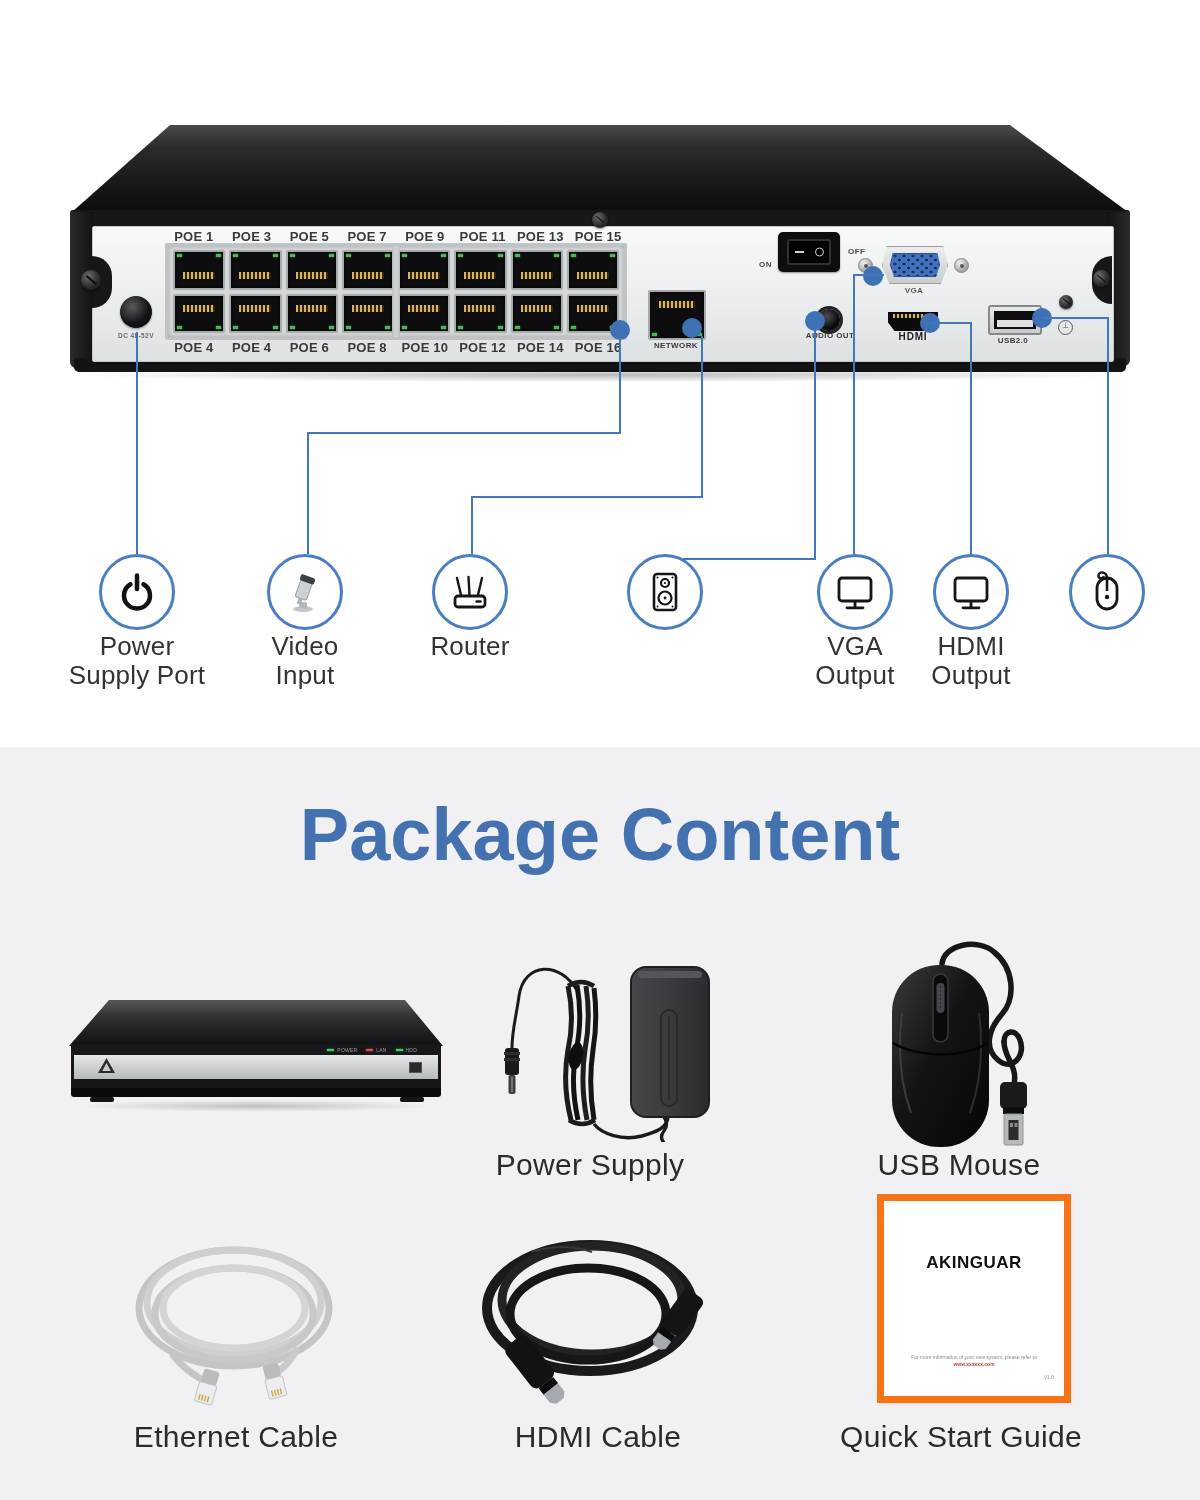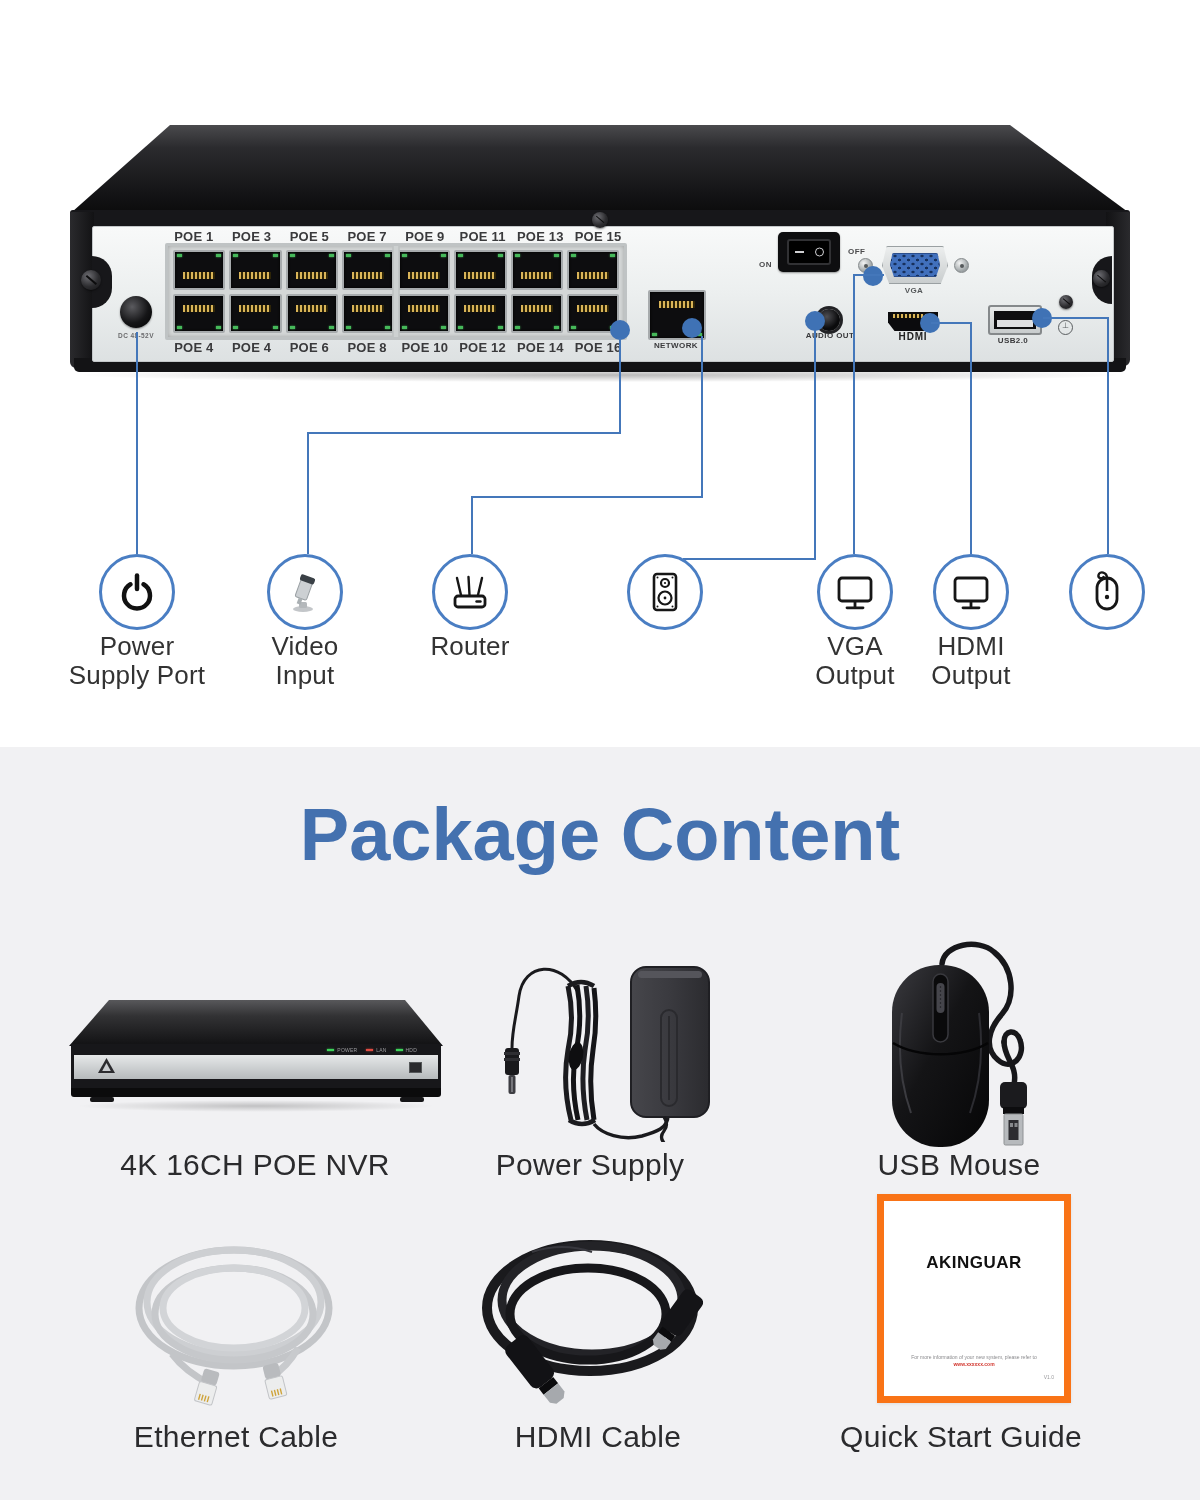--- a/index.html
+++ b/index.html
@@ -503,20 +503,19 @@
   </svg>
 
   <div class="guide">
     <div class="guide-brand">AKINGUAR</div>
     <div class="guide-note">
       <span>For more information of your new system, please refer to </span><span class="lnk">www.xxxxxx.com</span>
     </div>
     <div class="guide-ver">V1.0</div>
   </div>
 
-  <div class="item-label" style="left:80px;top:1148px;width:350px;">4K 16CH POE NVR</div>
   <div class="item-label" style="left:440px;top:1148px;width:300px;">Power Supply</div>
   <div class="item-label" style="left:809px;top:1148px;width:300px;">USB Mouse</div>
   <div class="item-label" style="left:86px;top:1420px;width:300px;">Ethernet Cable</div>
   <div class="item-label" style="left:448px;top:1420px;width:300px;">HDMI Cable</div>
   <div class="item-label" style="left:786px;top:1420px;width:350px;">Quick Start Guide</div>
 
 </div>
 
 </body></html>

